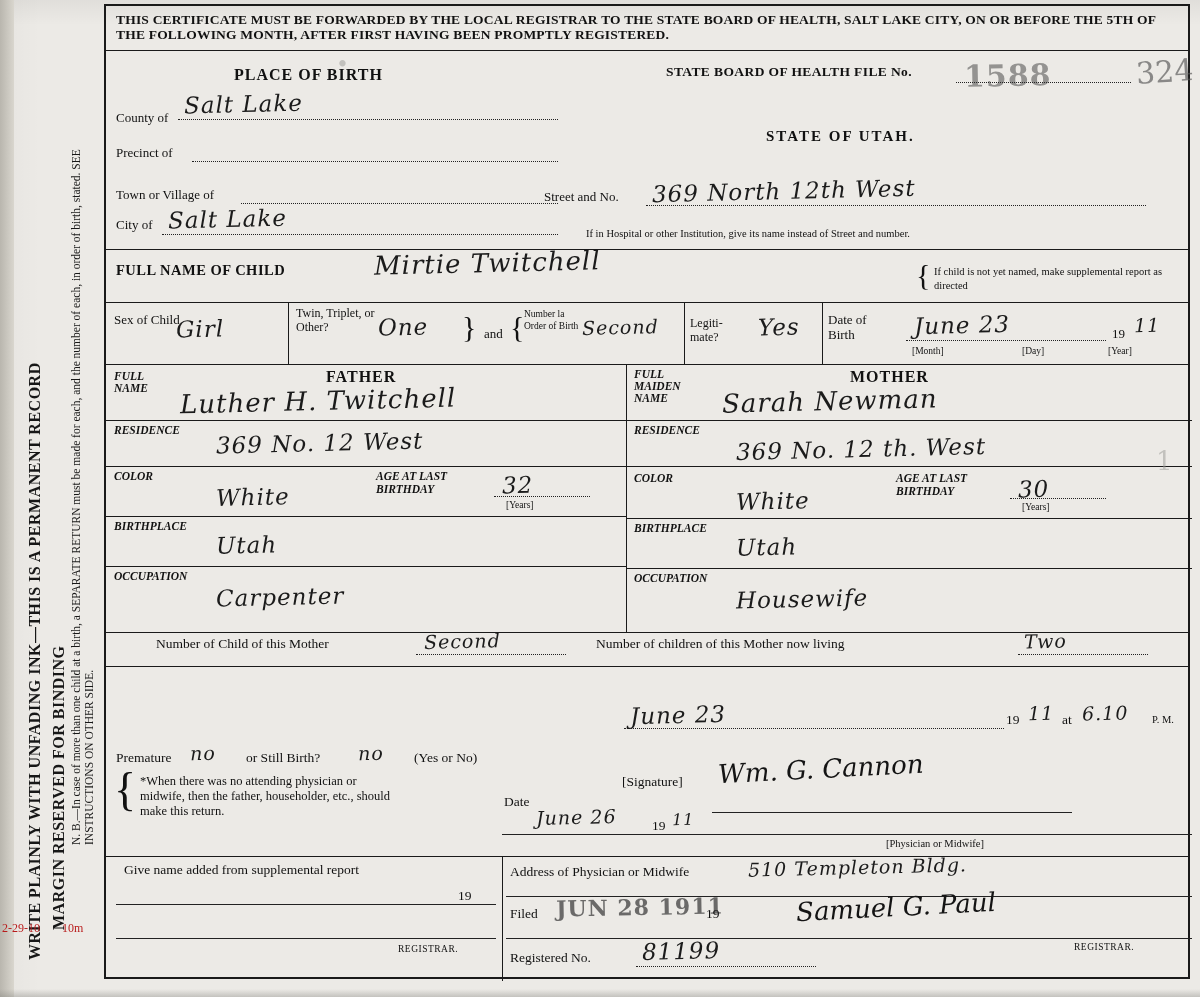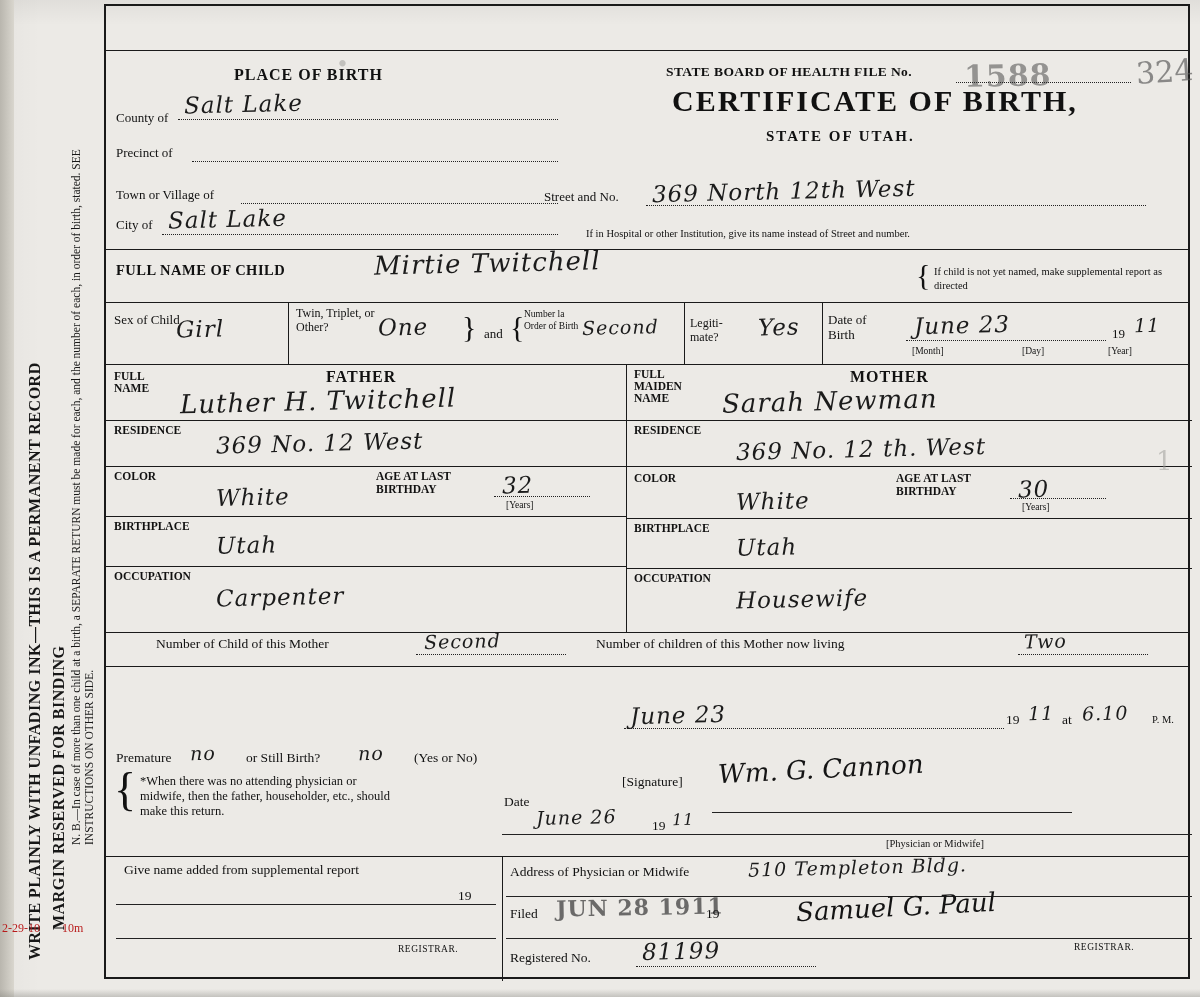--- a/index.html
+++ b/index.html
@@ -101,21 +101,21 @@
     letter-spacing: 0.2px;
     color: #111;
   }
   .lbl {
     position: absolute;
     font-family: "Liberation Serif", serif;
     font-size: 13px;
     color: #111;
   }
   .lbl.bold { font-weight: bold; }
-  .lbl.caps { text-transform: uppercase; }
+  .lbl.caps { text-transform: uppercase; font-style: italic; }
   .lbl.tiny { font-size: 10.5px; }
   .lbl.xtiny { font-size: 9.5px; }
 
   .title-main {
     position: absolute;
     font-family: "Liberation Serif", serif;
     font-weight: bold;
     font-size: 30px;
     letter-spacing: 2px;
     color: #111;
@@ -215,31 +215,31 @@
     <div class="vtext big" style="left:40px; top:930px; transform: rotate(-90deg);">MARGIN RESERVED FOR BINDING</div>
     <div class="vtext big" style="left:16px; top:960px; transform: rotate(-90deg);">WRITE PLAINLY WITH UNFADING INK—THIS IS A PERMANENT RECORD</div>
     <div class="vtext small" style="left:60px; top:845px; transform: rotate(-90deg); width:760px; white-space:normal;">N. B.—In case of more than one child at a birth, a SEPARATE RETURN must be made for each, and the number of each, in order of birth, stated.  SEE INSTRUCTIONS ON OTHER SIDE.</div>
   </div>
 
   <div class="footer-code" style="left:2px; top:921px;">2-29-10</div>
   <div class="footer-code" style="left:62px; top:921px;">10m</div>
 
   <div class="cert">
 
+    <div class="hdr" style="left:10px; top:6px; width:1060px; text-align:left; line-height:15px;">THIS CERTIFICATE MUST BE FORWARDED BY THE LOCAL REGISTRAR TO THE STATE BOARD OF HEALTH, SALT LAKE CITY, ON OR BEFORE THE 5TH OF THE FOLLOWING MONTH, AFTER FIRST HAVING BEEN PROMPTLY REGISTERED.</div>
 
     <div class="hr" style="top:44px;"></div>
 
     <div class="lbl bold" style="left:128px; top:60px; font-size:16px; letter-spacing:1px;">PLACE OF BIRTH</div>
 
     <div class="lbl bold" style="left:560px; top:58px; font-size:13.5px; letter-spacing:0.4px;">STATE BOARD OF HEALTH FILE No.</div>
     <div class="dotline" style="left:850px; top:76px; width:175px;"></div>
     <div class="stamp faint" style="left:858px; top:52px; font-size:30px;">1588</div>
     <div class="pencil" style="left:1030px; top:48px;">324</div>
 
-    <div class="title-main" style="left:566px; top:78px;">CERTIFICATE OF BIRTH,</div>
     <div class="title-sub" style="left:660px; top:122px;text-align:center;">STATE OF UTAH.</div>
 
     <div class="lbl" style="left:10px; top:104px;text-align:center;">County of</div>
     <div class="dotline" style="left:72px; top:113px; width:380px;"></div>
     <div class="hw" style="left:78px; top:85px;">Salt Lake</div>
 
     <div class="lbl" style="left:10px; top:139px;">Precinct of</div>
     <div class="dotline" style="left:86px; top:155px; width:366px;"></div>
 
     <div class="lbl" style="left:10px; top:181px;">Town or Village of</div>

